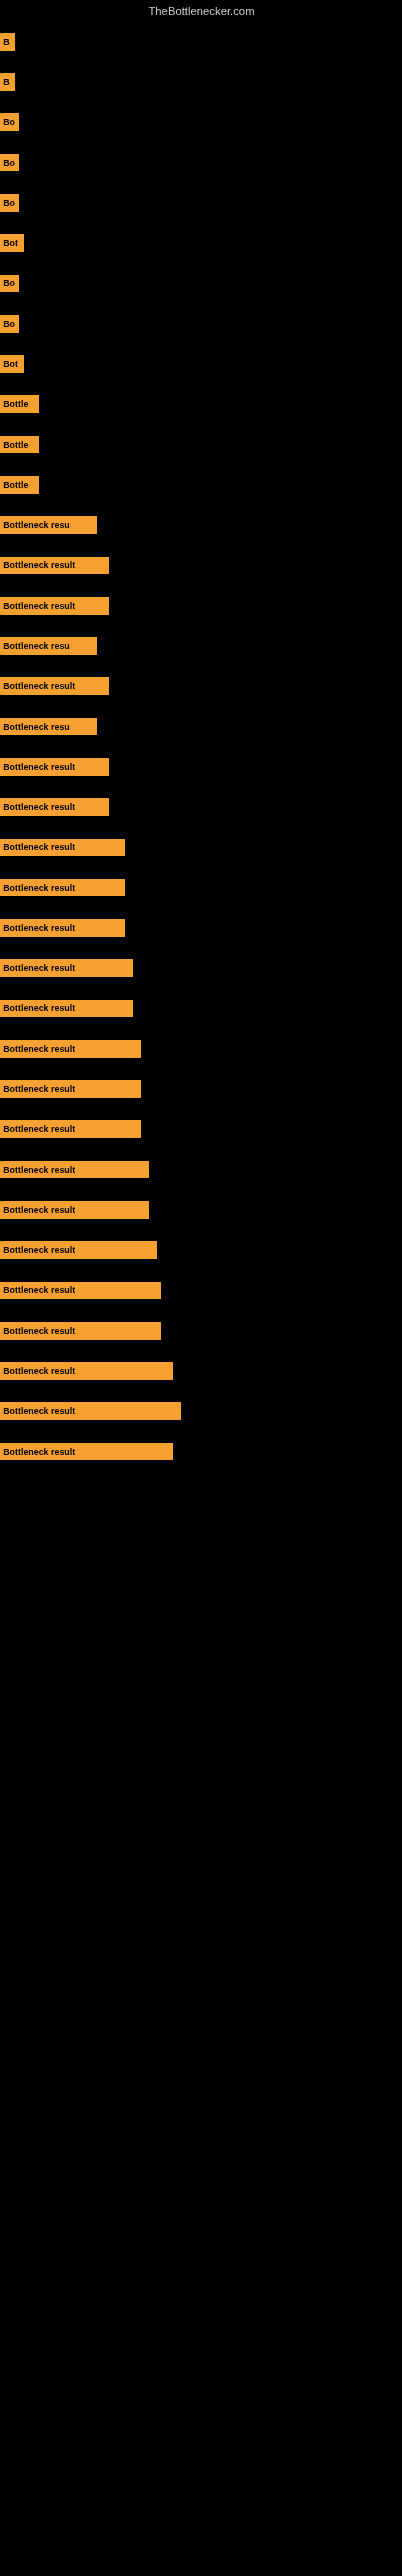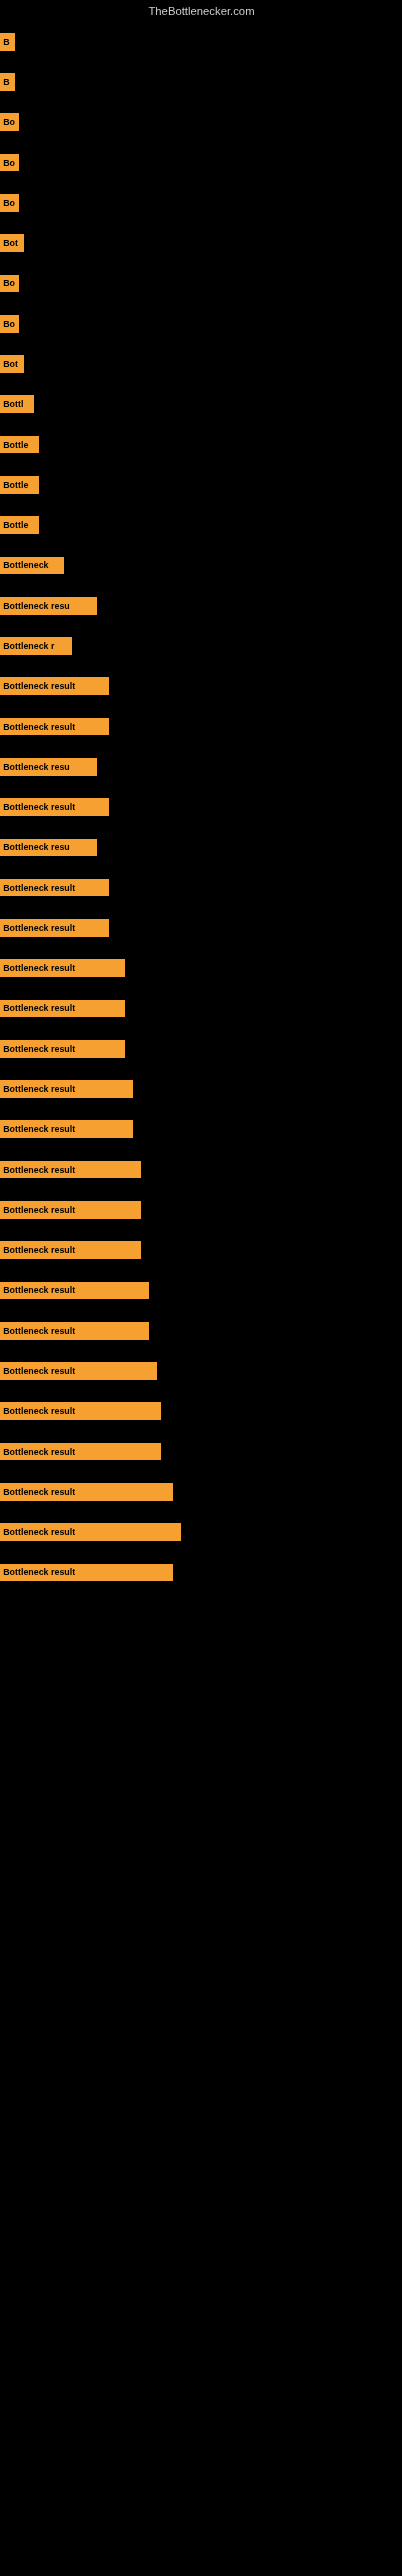--- a/index.html
+++ b/index.html
@@ -69,39 +69,30 @@
     <div class="row-wrapper" style="padding-top: 11.3px; padding-bottom: 11.3px;">
       <div class="bar-label" style="width: 19.3px;">Bo</div>
     </div>
     <div class="row-wrapper" style="padding-top: 11.3px; padding-bottom: 11.3px;">
       <div class="bar-label" style="width: 19.3px;">Bo</div>
     </div>
     <div class="row-wrapper" style="padding-top: 11.3px; padding-bottom: 11.3px;">
       <div class="bar-label" style="width: 24px;">Bot</div>
     </div>
     <div class="row-wrapper" style="padding-top: 11.3px; padding-bottom: 11.3px;">
-      <div class="bar-label" style="width: 34px;">Bottl</div>
-    </div>
-    <div class="row-wrapper" style="padding-top: 11.3px; padding-bottom: 11.3px;">
       <div class="bar-label" style="width: 39px;">Bottle</div>
     </div>
     <div class="row-wrapper" style="padding-top: 11.3px; padding-bottom: 11.3px;">
       <div class="bar-label" style="width: 39px;">Bottle</div>
     </div>
     <div class="row-wrapper" style="padding-top: 11.3px; padding-bottom: 11.3px;">
       <div class="bar-label" style="width: 39px;">Bottle</div>
     </div>
     <div class="row-wrapper" style="padding-top: 11.3px; padding-bottom: 11.3px;">
-      <div class="bar-label" style="width: 64px;">Bottleneck</div>
-    </div>
-    <div class="row-wrapper" style="padding-top: 11.3px; padding-bottom: 11.3px;">
       <div class="bar-label" style="width: 97px;">Bottleneck resu</div>
-    </div>
-    <div class="row-wrapper" style="padding-top: 11.3px; padding-bottom: 11.3px;">
-      <div class="bar-label" style="width: 72px;">Bottleneck r</div>
     </div>
     <div class="row-wrapper" style="padding-top: 11.3px; padding-bottom: 11.3px;">
       <div class="bar-label" style="width: 109px;">Bottleneck result</div>
     </div>
     <div class="row-wrapper" style="padding-top: 11.3px; padding-bottom: 11.3px;">
       <div class="bar-label" style="width: 109px;">Bottleneck result</div>
     </div>
     <div class="row-wrapper" style="padding-top: 11.3px; padding-bottom: 11.3px;">
       <div class="bar-label" style="width: 97px;">Bottleneck resu</div>
     </div>

